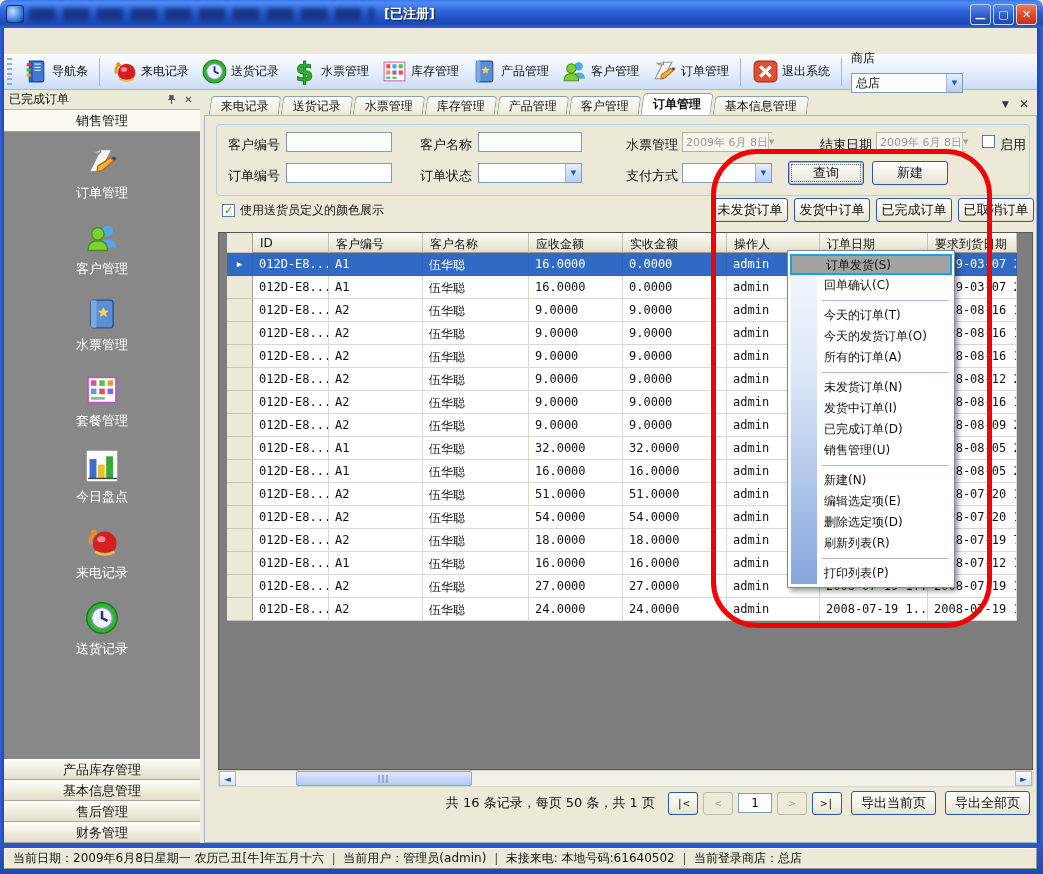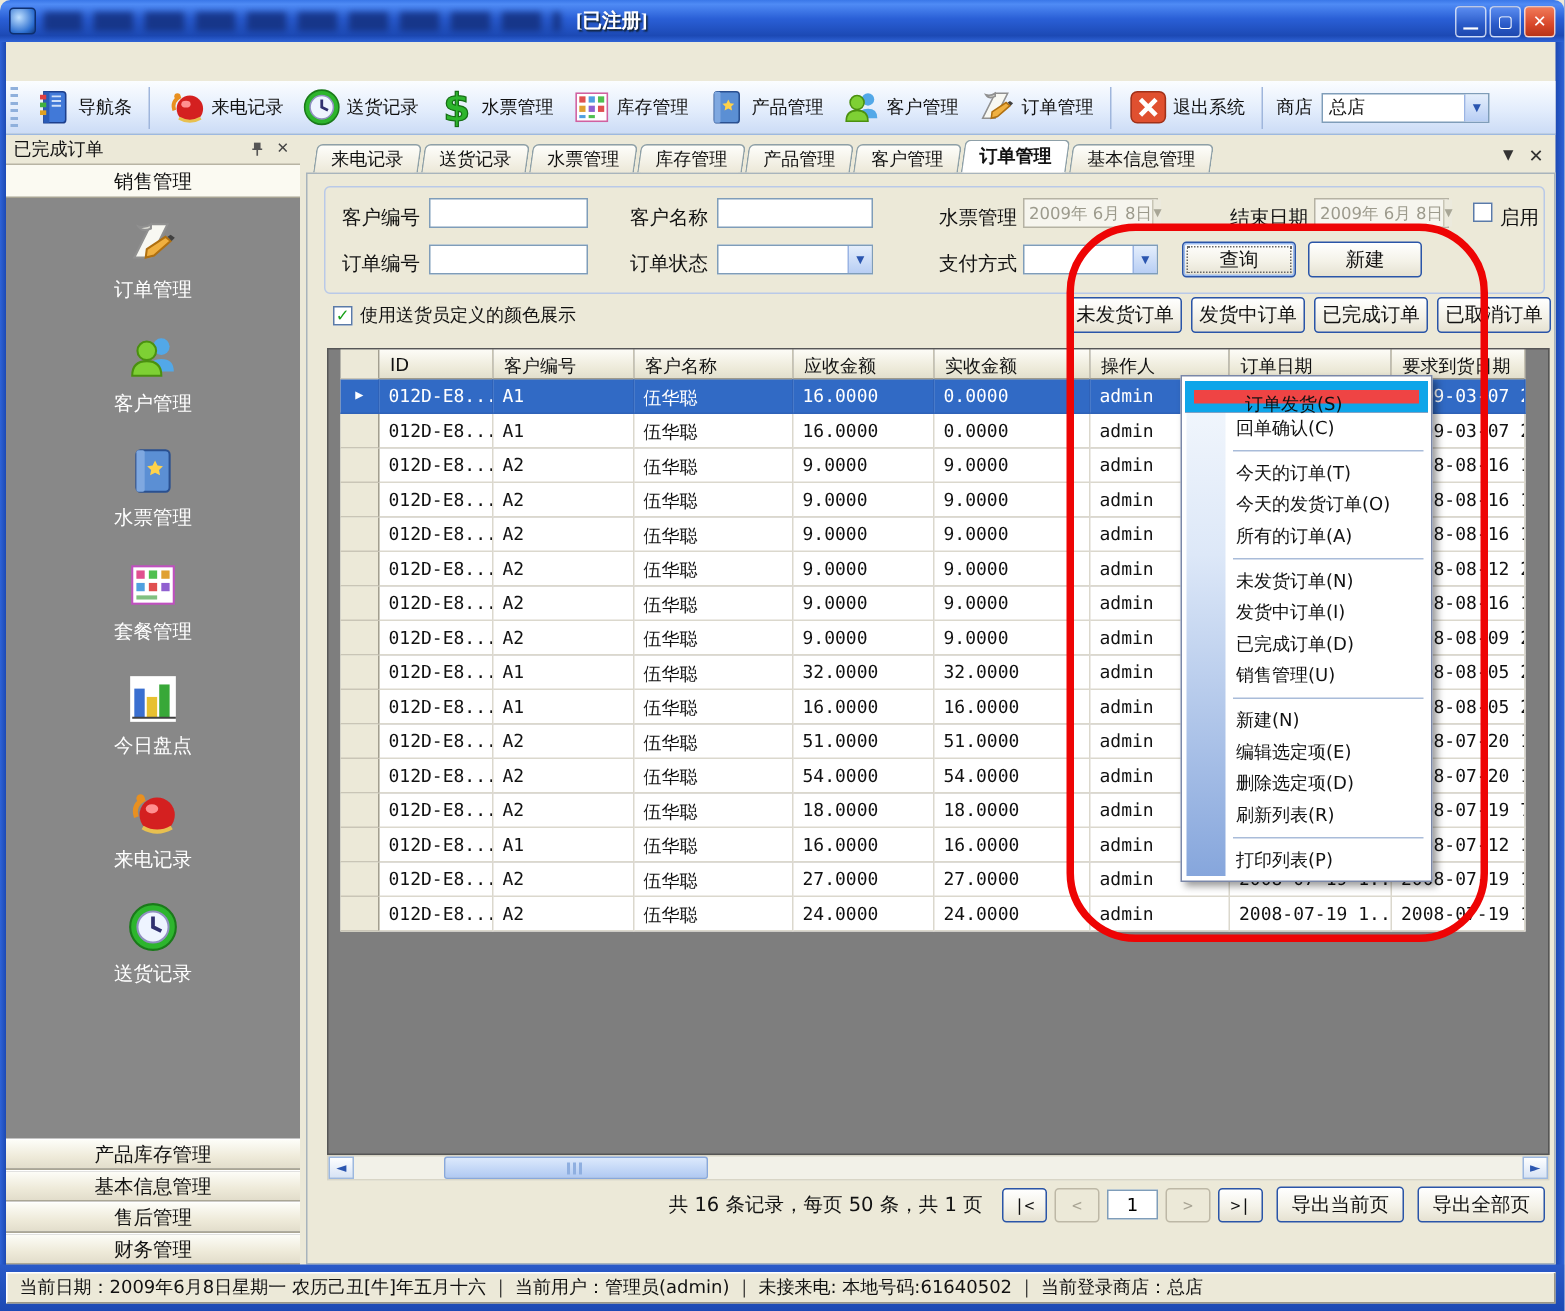--- a/index.html
+++ b/index.html
@@ -8,21 +8,21 @@
   .window{position:relative;width:1043px;height:874px;background:#ece9d8;overflow:hidden;font-size:12px;color:#111;}
 
   
   .titlebar{position:absolute;left:0;top:0;width:1043px;height:28px;border-radius:7px 7px 0 0;
     background:linear-gradient(180deg,#3a77e8 0%,#4f8bf5 10%,#2a5fd6 45%,#1c49b4 85%,#2f63d6 100%);
     display:flex;align-items:center;padding:0 6px;color:#fff;}
   .app-icon{width:18px;height:18px;margin-right:5px;border-radius:3px;
     background:radial-gradient(circle at 35% 35%,#bfe0ff,#2d6fd0 70%,#123a80);border:1px solid #0e2f6e;}
   .title-blur{width:345px;height:13px;margin-right:10px;border-radius:2px;opacity:.85;filter:blur(2px);
     background:repeating-linear-gradient(90deg,#14307e 0 26px,rgba(20,48,126,.15) 26px 34px);}
-  .registered{font-weight:bold;font-size:13px;text-shadow:1px 1px 1px #123;font-family:Liberation Serif, serif;}
+  .registered{font-weight:bold;font-size:13px;text-shadow:1px 1px 1px #123;}
   .win-btns{margin-left:auto;display:flex;gap:2px;}
   .wbtn{width:21px;height:21px;border-radius:3px;border:1px solid rgba(255,255,255,.7);color:#fff;
     display:flex;align-items:center;justify-content:center;font-size:11px;font-weight:bold;
     background:linear-gradient(180deg,#5a8cf0,#2a5ac8 60%,#1e48ae);}
   .wbtn.close{background:linear-gradient(180deg,#f07a58,#d8472a 60%,#b83418);}
   .wbtn .minglyph{transform:translateY(4px);}
   .frame-l{position:absolute;left:0;top:28px;width:4px;height:846px;background:linear-gradient(90deg,#2f63d6,#1c49b4);}
   .frame-r{position:absolute;right:0;top:28px;width:6px;height:846px;background:linear-gradient(90deg,#1c49b4,#2f63d6);}
   .frame-b{position:absolute;left:0;top:843px;width:1043px;height:31px;background:linear-gradient(180deg,#2a5ac8,#1c49b4);}
   .statusbar{position:absolute;left:4px;top:848px;width:1033px;height:21px;background:#ece9d8;
@@ -36,21 +36,21 @@
   .toolbar{position:absolute;left:4px;top:54px;width:1033px;height:36px;
     background:linear-gradient(180deg,#fbfdff,#e3edfc 55%,#ccdcf6);border-bottom:1px solid #9db9e0;
     display:flex;align-items:center;padding-left:12px;}
   .tb-grip{position:absolute;left:3px;top:4px;width:5px;height:28px;
     background:repeating-linear-gradient(180deg,#8fb0dc 0 2px,transparent 2px 5px);}
   .tb-btn{display:flex;align-items:center;gap:3px;padding:2px 6px;border-radius:3px;}
   .tb-sep{width:1px;height:28px;background:#9fb6dc;margin:0 5px;}
   .ico{display:inline-flex;}
   .ico svg{width:100%;height:100%;}
   .tb-ico{width:27px;height:27px;}
-  .store-area{display:flex;align-items:center;gap:6px;margin-left:4px;}
+  .store-area{display:flex;align-items:flex-start;gap:6px;margin-left:4px;flex-direction:column;}
   .combo{height:20px;background:#fff;border:1px solid #7f9db9;display:flex;align-items:center;}
   .combo .val{flex:1;padding-left:4px;overflow:hidden;white-space:nowrap;}
   .cb-arrow{width:16px;height:100%;display:flex;align-items:center;justify-content:center;font-size:7px;color:#2b56b0;
     background:linear-gradient(180deg,#e4eefc,#b8cef4);border-left:1px solid #9ab4e4;}
   .store-combo{width:112px;}
 
   
   .sidebar{position:absolute;left:4px;top:90px;width:196px;height:753px;background:#888;}
   .sb-caption{position:absolute;left:0;top:0;width:196px;height:20px;background:#ece9d8;
     border-bottom:1px solid #b8b4a4;display:flex;align-items:center;padding:0 5px;gap:4px;}
@@ -105,21 +105,21 @@
   .rowhdr{background:#ece9d8;border-right:1px solid #a39f90;border-bottom:1px solid #c9c5b6;
     display:flex;align-items:center;justify-content:center;font-size:9px;color:#222;padding:0;}
   .tr.selected .td{background:#316ac5;color:#fff;border-color:#2f62b8;}
 
   
   .cmenu{position:absolute;left:787px;top:250px;width:168px;background:#fff;border:1px solid #7a87a8;
     padding:3px 2px;box-shadow:3px 3px 5px rgba(0,0,0,.4);z-index:50;}
   .cmenu-strip{position:absolute;left:3px;top:3px;bottom:3px;width:26px;
     background:linear-gradient(180deg,#f4f8fd 0%,#dde8f8 35%,#86a6dc 100%);}
   .mi{position:relative;height:21px;line-height:21px;padding-left:34px;font-size:12px;z-index:2;white-space:nowrap;}
-  .mi.hl{background:#ef4444;border:6px solid #0ea5e9;line-height:19px;}
+  .mi.hl{background:#a3a3a3;border:2px solid #0ea5e9;line-height:19px;}
   .msep{position:relative;height:1px;background:#a9bcd9;margin:4px 3px 4px 32px;z-index:2;}
 
   
   .hscroll{position:absolute;left:218px;top:770px;width:815px;height:17px;background:#f2f1e8;
     border:1px solid #d8d5c6;display:flex;}
   .hs-btn{width:17px;height:100%;background:linear-gradient(180deg,#fdfeff,#d7e3f5);border:1px solid #9cb8e0;
     color:#2b56b0;font-size:9px;display:flex;align-items:center;justify-content:center;}
   .hs-track{position:relative;flex:1;}
   .hs-thumb{position:absolute;left:60px;top:0;width:176px;height:15px;border:1px solid #88a8dc;border-radius:2px;
     background:linear-gradient(180deg,#dce9fc,#b0c9f2);display:flex;align-items:center;justify-content:center;}

